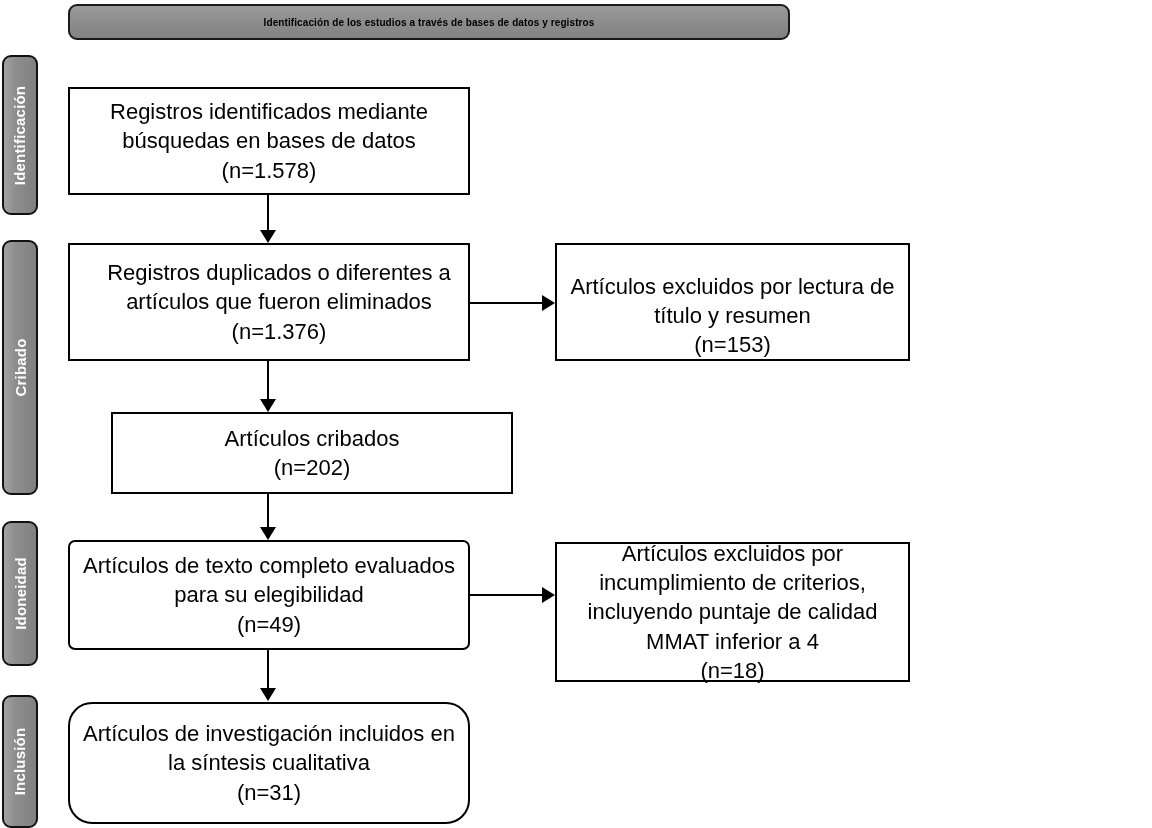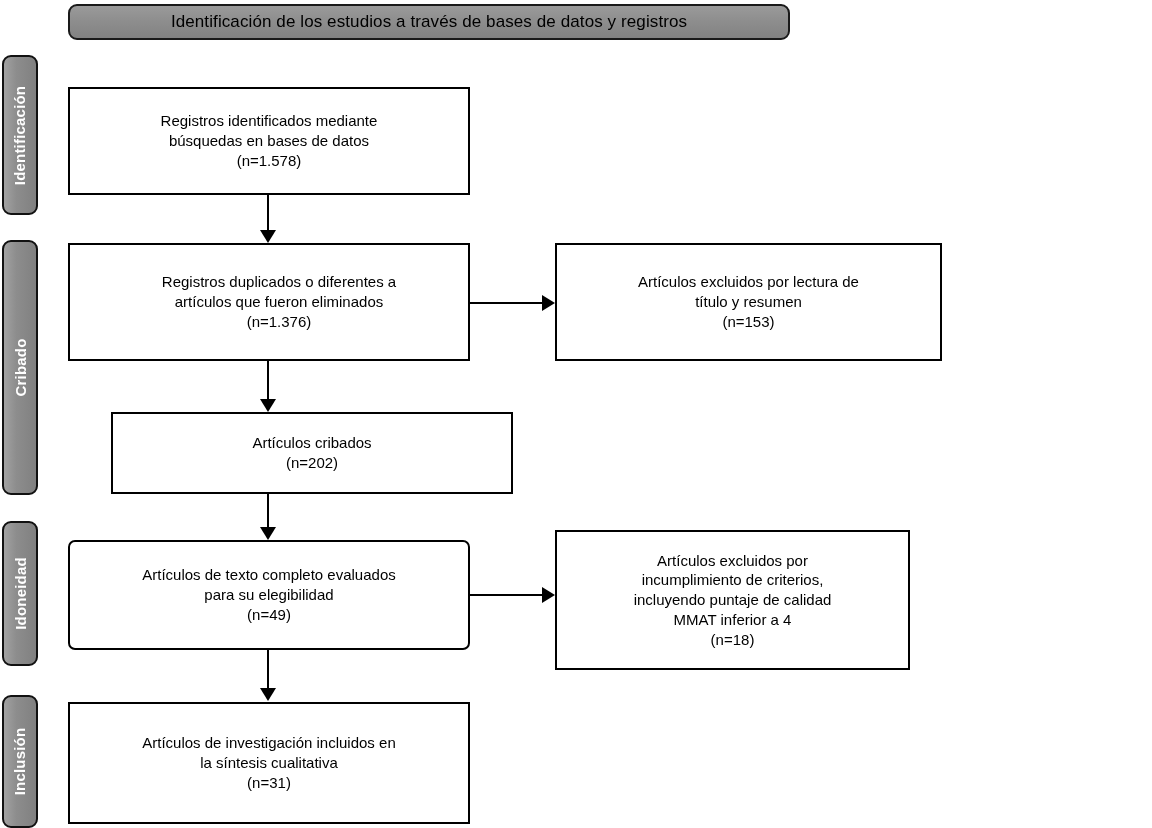--- a/index.html
+++ b/index.html
@@ -25,22 +25,22 @@
     height: 36px;
     border: 2px solid #1a1a1a;
     border-radius: 9px;
     background: linear-gradient(to bottom, #9a9a9a 0%, #8e8e8e 45%, #828282 100%);
     display: flex;
     align-items: center;
     justify-content: center;
     box-sizing: border-box;
   }
   .title-banner .title-text {
-    font-size: 17px;
-    font-weight: normal;
+    font-size: 10px;
+    font-weight: bold;
     color: #000000;
     letter-spacing: 0.1px;
     white-space: nowrap;
   }
 
   
   .phase-tab {
     position: absolute;
     left: 2px;
     width: 36px;
@@ -67,21 +67,21 @@
     position: absolute;
     border: 2px solid #000000;
     background: #ffffff;
     box-sizing: border-box;
     display: flex;
     align-items: center;
     justify-content: center;
     text-align: center;
   }
   .flow-box .box-text {
-    font-size: 15px;
+    font-size: 22px;
     line-height: 1.32;
     color: #000000;
     padding: 0 8px;
     white-space: pre-line;
   }
 
   
   .connector-v {
     position: absolute;
     width: 2px;
@@ -148,33 +148,33 @@
   <span class="box-text">Artículos cribados
 (n=202)</span>
 </div>
 
 <div class="flow-box" style="left:68px; top:540px; width:402px; height:110px;border-radius:7px;">
   <span class="box-text">Artículos de texto completo evaluados
 para su elegibilidad
 (n=49)</span>
 </div>
 
-<div class="flow-box" style="left:68px; top:702px; width:402px; height:122px;">
+<div class="flow-box" style="left:68px; top:702px; width:402px; height:122px;border-radius:24px;">
   <span class="box-text">Artículos de investigación incluidos en
 la síntesis cualitativa
 (n=31)</span>
 </div>
 
-<div class="flow-box" style="left:555px; top:243px; width:387px; height:118px;">
+<div class="flow-box" style="left:555px; top:243px; width:355px; height:118px;align-items:flex-end;">
   <span class="box-text">Artículos excluidos por lectura de
 título y resumen
 (n=153)</span>
 </div>
 
-<div class="flow-box" style="left:555px; top:530px; width:355px; height:140px;">
+<div class="flow-box" style="left:555px; top:542px; width:355px; height:140px;">
   <span class="box-text">Artículos excluidos por
 incumplimiento de criterios,
 incluyendo puntaje de calidad
 MMAT inferior a 4
 (n=18)</span>
 </div>
 
 <div class="connector-v" style="left:267px; top:195px; height:37px;"></div>
 <div class="arrowhead-down" style="left:260px; top:230px;"></div>
 

